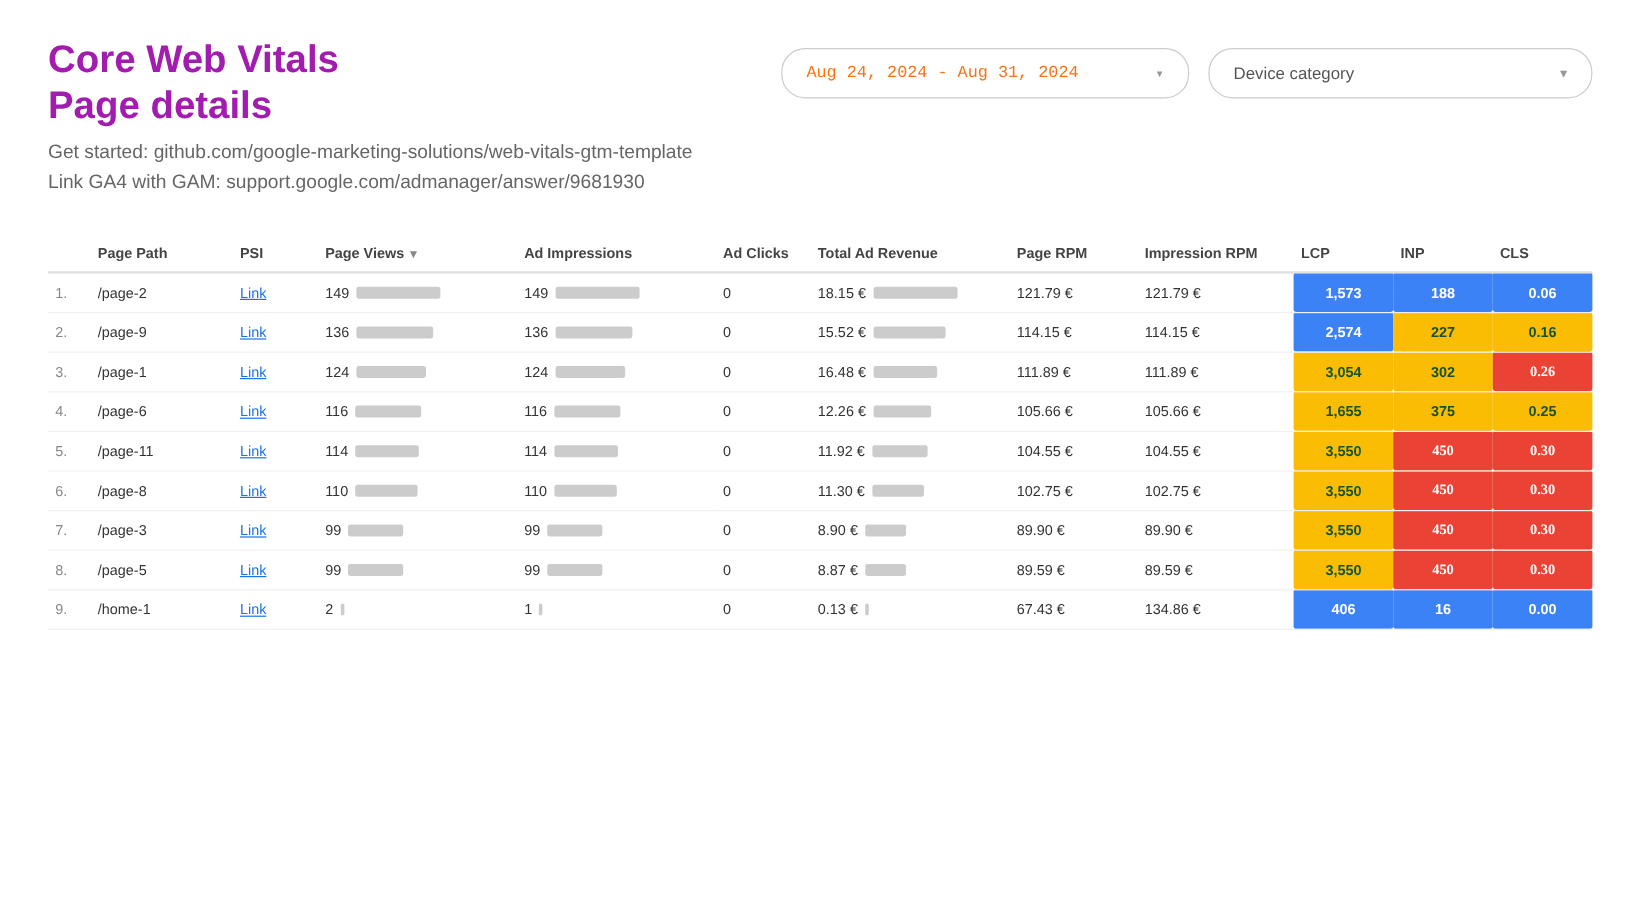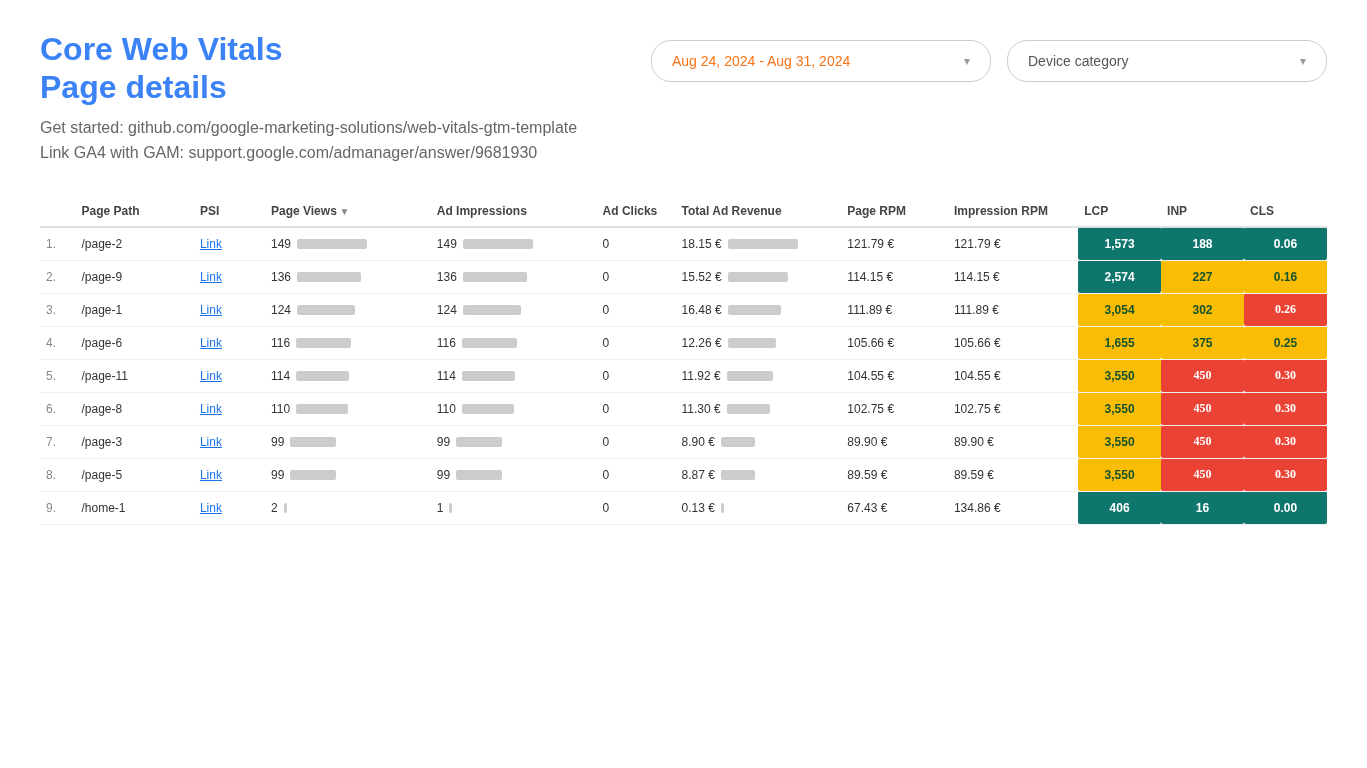--- a/index.html
+++ b/index.html
@@ -12,21 +12,21 @@
     }
     .header-row {
       display: flex;
       align-items: flex-start;
       justify-content: space-between;
       margin-bottom: 30px;
     }
     .title-block h1 {
       font-size: 32px;
       font-weight: bold;
-      color: #3b82f6;
+      color: #a21caf;
       line-height: 1.2;
     }
     .title-block .subtitle {
       font-size: 16px;
       color: #666;
       margin-top: 8px;
       line-height: 1.6;
     }
     .controls {
       display: flex;
@@ -42,20 +42,21 @@
       align-items: center;
       justify-content: space-between;
       cursor: pointer;
       background: #fff;
       color: #555;
       font-size: 14px;
     }
     .dropdown-date {
       width: 340px;
       color: #f97316;
+      font-family: Liberation Mono, monospace;
     }
     .dropdown-device {
       width: 320px;
     }
     .dropdown .arrow {
       margin-left: 12px;
       color: #999;
       font-size: 12px;
     }
     .table-container {
@@ -102,21 +103,21 @@
       display: inline-block;
     }
     .metric-cell {
       text-align: center;
       padding: 8px 6px;
       font-weight: bold;
       font-size: 12px;
       border-radius: 2px;
       color: #fff;
     }
-    .green { background-color: #0f766e; margin-left: 45px; }
+    .green { background-color: #3b82f6; margin-left: 45px; }
     .orange { background-color: #fbbc04; color: #14532d; }
     .red { background-color: #ea4335; font-family: Liberation Serif, serif; }
     .col-num { width: 30px; color: #888; }
     .col-path { width: 100px; }
     .col-psi { width: 60px; }
     .col-pv { width: 140px; }
     .col-ai { width: 140px; }
     .col-ac { width: 60px; }
     .col-tar { width: 140px; }
     .col-prpm { width: 90px; }

